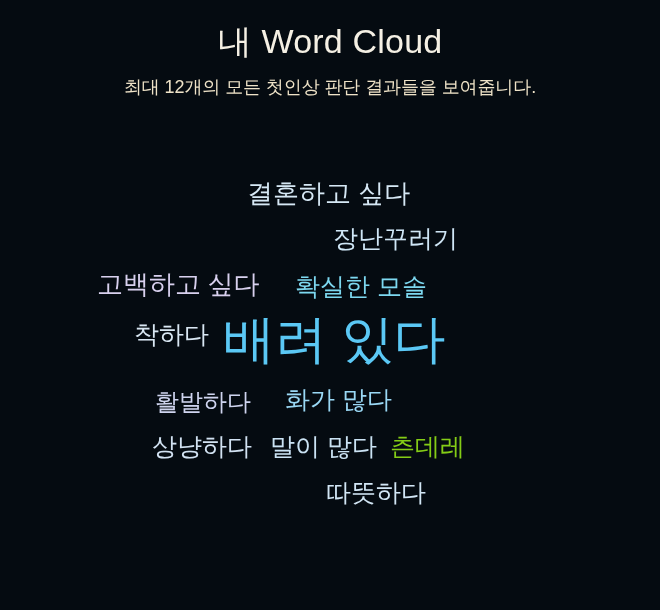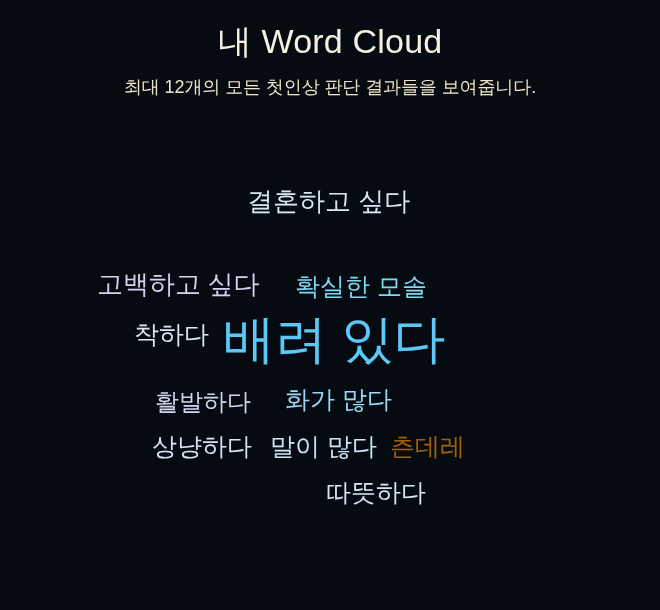--- a/index.html
+++ b/index.html
@@ -77,26 +77,27 @@
 <body style="background: rgb(5, 11, 17);">
 
 <div class="screen">
 
   <div class="header">
     <h1 class="page-title">내 Word Cloud</h1>
     <p class="page-subtitle">최대 12개의 모든 첫인상 판단 결과들을 보여줍니다.</p>
   </div>
 
   <div class="cloud" id="cloud">
-      <span class="cloud-word" style="left: 247px; top: 38px; font-size: 26px; color: rgb(214, 232, 245);">결혼하고 싶다</span>
+      <span class="cloud-word" style="left: 247px; top: 30px; font-size: 26px; color: rgb(214, 232, 245);">결혼하고 싶다</span>
+      <span class="cloud-word" style="left: 333px; top: 76px; font-size: 25px; color: rgb(207, 230, 246);">장난꾸러기</span>
       <span class="cloud-word" style="left: 97px; top: 122px; font-size: 26px; color: rgb(216, 208, 238); font-family: Liberation Serif, serif;">고백하고 싶다</span>
       <span class="cloud-word" style="left: 255px; top: 124px; font-size: 25px; color: rgb(125, 216, 240); margin-left: 40px;">확실한 모솔</span>
       <span class="cloud-word" style="left: 134px; top: 172px; font-size: 25px; color: rgb(217, 231, 243);">착하다</span>
       <span class="cloud-word" style="left: 223px; top: 163px; font-size: 52px; color: rgb(91, 200, 245);">배려 있다</span>
       <span class="cloud-word" style="left: 155px; top: 240px; font-size: 24px; color: rgb(207, 212, 239);">활발하다</span>
       <span class="cloud-word" style="left: 285px; top: 237px; font-size: 25px; color: rgb(154, 216, 245);">화가 많다</span>
       <span class="cloud-word" style="left: 152px; top: 284px; font-size: 25px; color: rgb(210, 226, 242);">상냥하다</span>
       <span class="cloud-word" style="left: 270px; top: 284px; font-size: 25px; color: rgb(203, 227, 244); text-align: right;">말이 많다</span>
-      <span class="cloud-word" style="left: 390px; top: 284px; font-size: 25px; color: #a16207;">츤데레</span>
+      <span class="cloud-word" style="left: 390px; top: 284px; font-size: 25px; color: #84cc16;">츤데레</span>
       <span class="cloud-word" style="left: 326px; top: 330px; font-size: 25px; color: rgb(210, 230, 245);">따뜻하다</span>
     </div>
 
 </div>
 
 </body></html>

